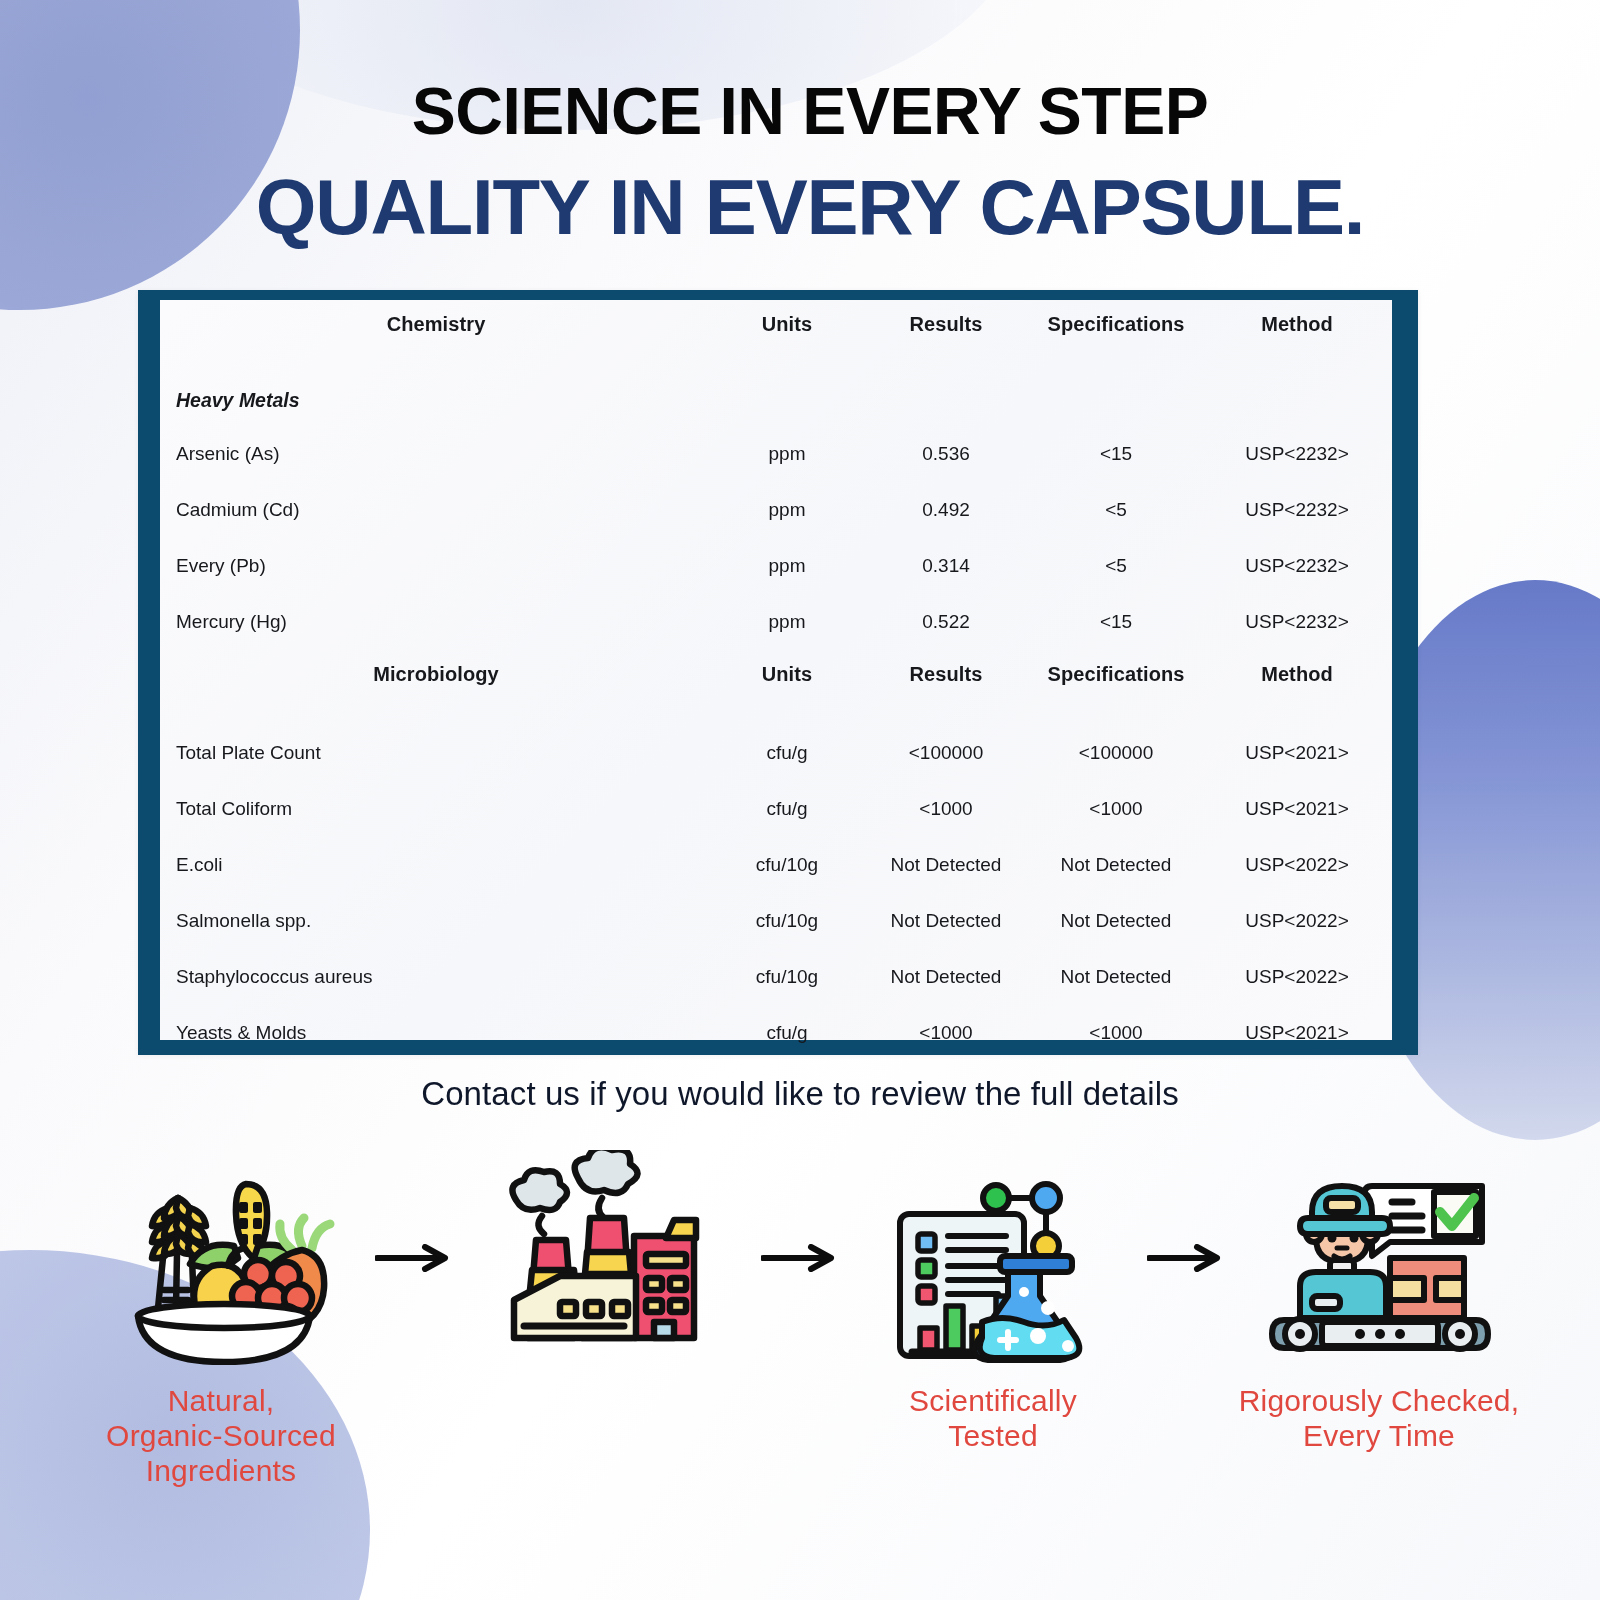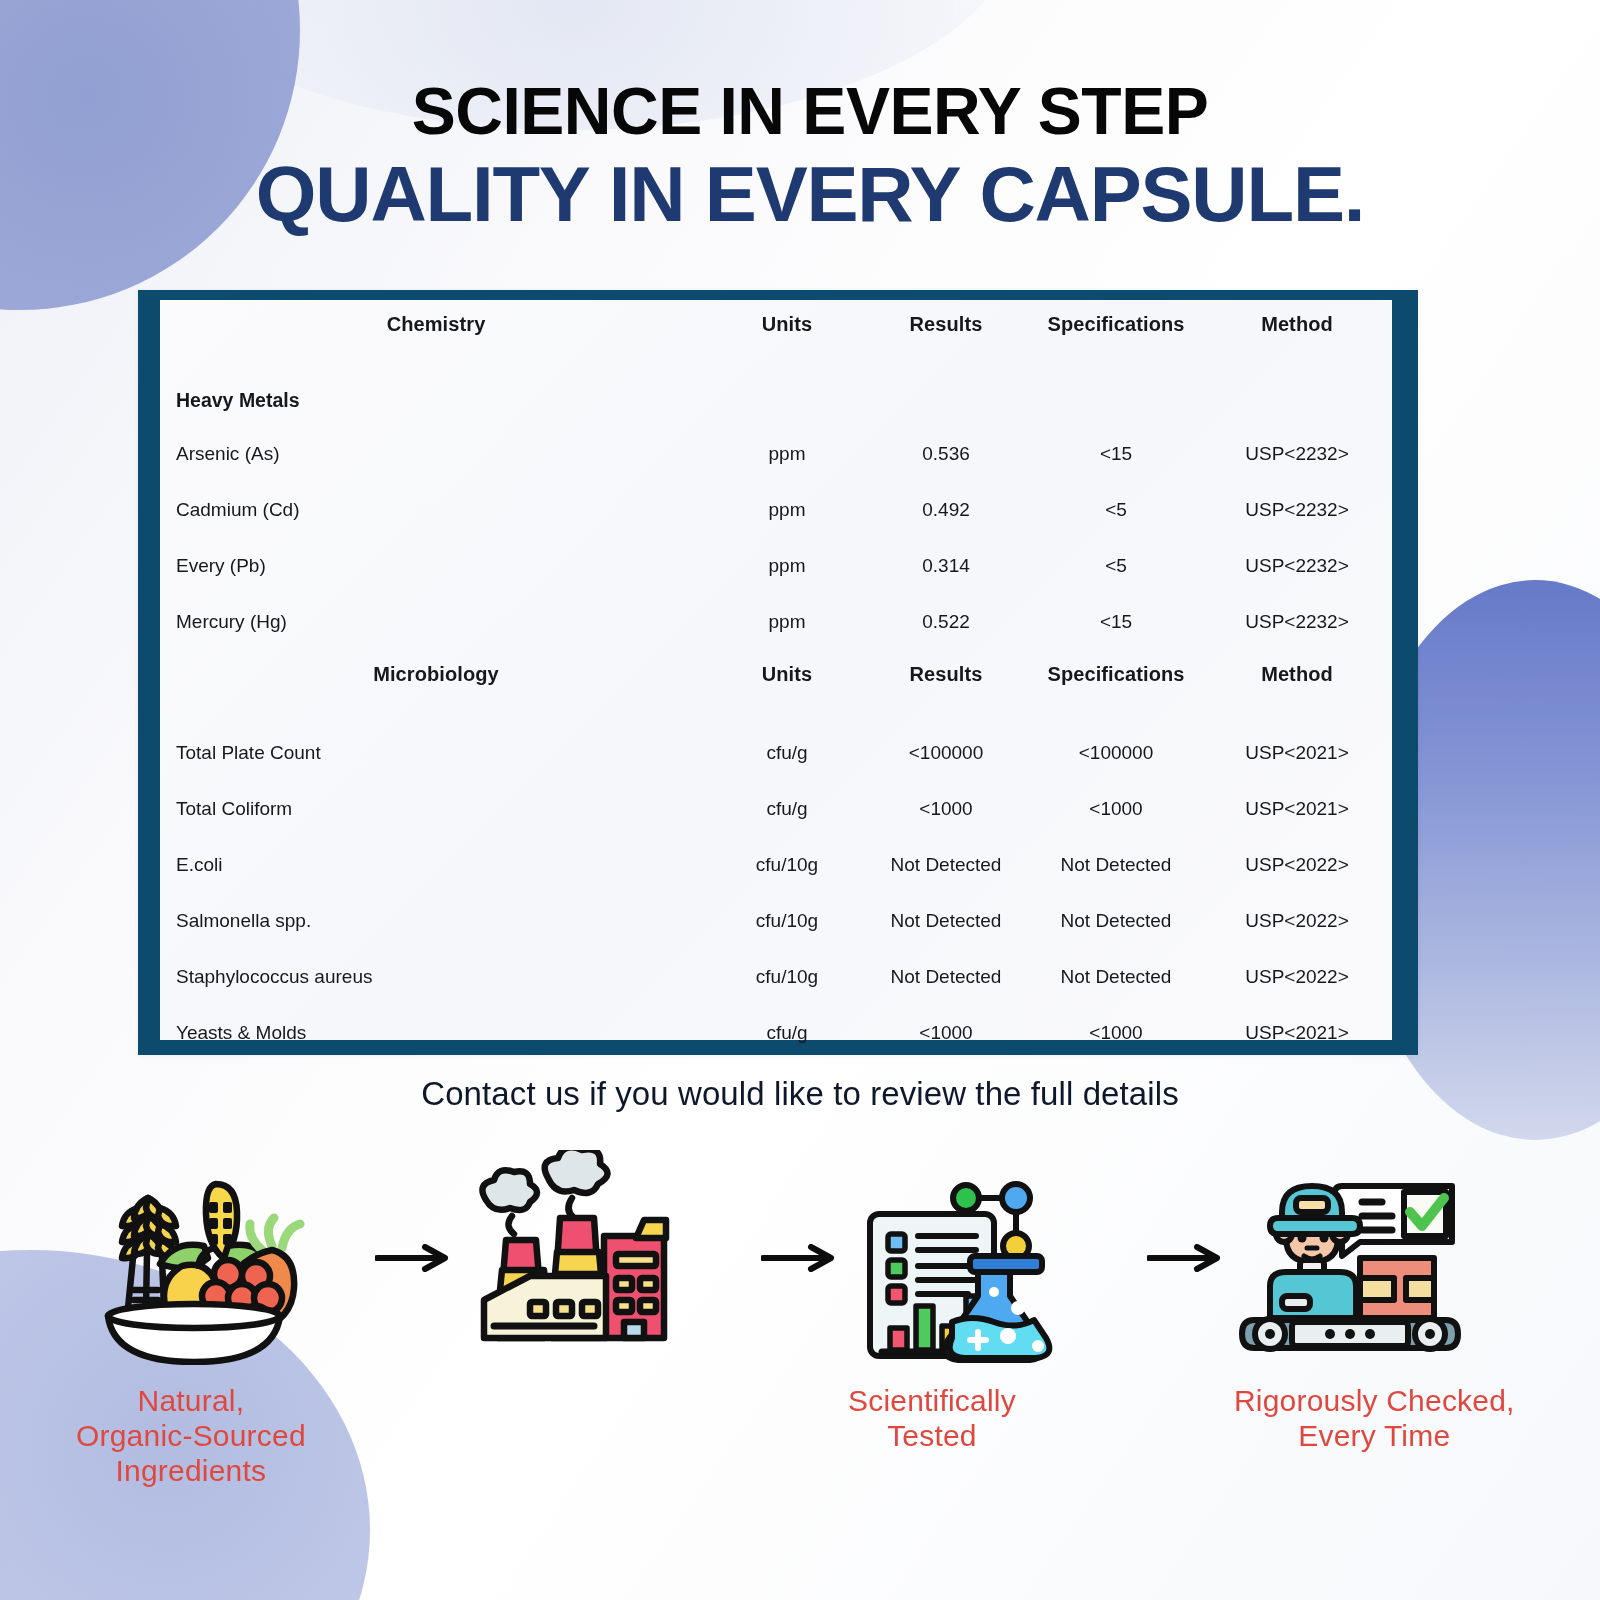--- a/index.html
+++ b/index.html
@@ -66,21 +66,21 @@
     letter-spacing: -0.5px;
     color: #070707;
     line-height: 1.02;
   }
   .headline-line2 {
     font-size: 78px;
     font-weight: 800;
     letter-spacing: -1.2px;
     color: #1e3a70;
     line-height: 1.04;
-    margin-top: 9px;
+    margin-top: 22px;
   }
 
   
   .table-card {
     position: absolute;
     left: 138px;
     top: 290px;
     width: 1280px;
     height: 765px;
     background: #0c4a6e;
@@ -122,20 +122,21 @@
     font-weight: 700;
     font-size: 20px;
     padding: 13px 6px 13px 6px;
     letter-spacing: .1px;
   }
   .sect-label {
     font-weight: 700;
     font-size: 19.5px;
     text-align: left;
     padding: 14px 0 14px 16px;
+    font-style: italic;
   }
   .cell-name {
     text-align: left;
     padding: 17px 0 17px 16px;
     font-size: 19px;
   }
   .cell-val {
     text-align: center;
     padding: 17px 4px;
     font-size: 19px;
@@ -161,21 +162,21 @@
     left: 0;
     width: 1600px;
     display: flex;
     align-items: flex-start;
     justify-content: center;
   }
   .step {
     width: 290px;
     display: flex;
     flex-direction: column;
-    align-items: flex-start;
+    align-items: center;
   }
   .step-art { width: 230px; height: 215px; }
   .step-label {
     margin-top: 18px;
     text-align: center;
     color: #e0483f;
     font-size: 30px;
     line-height: 1.17;
     letter-spacing: .2px;
   }

